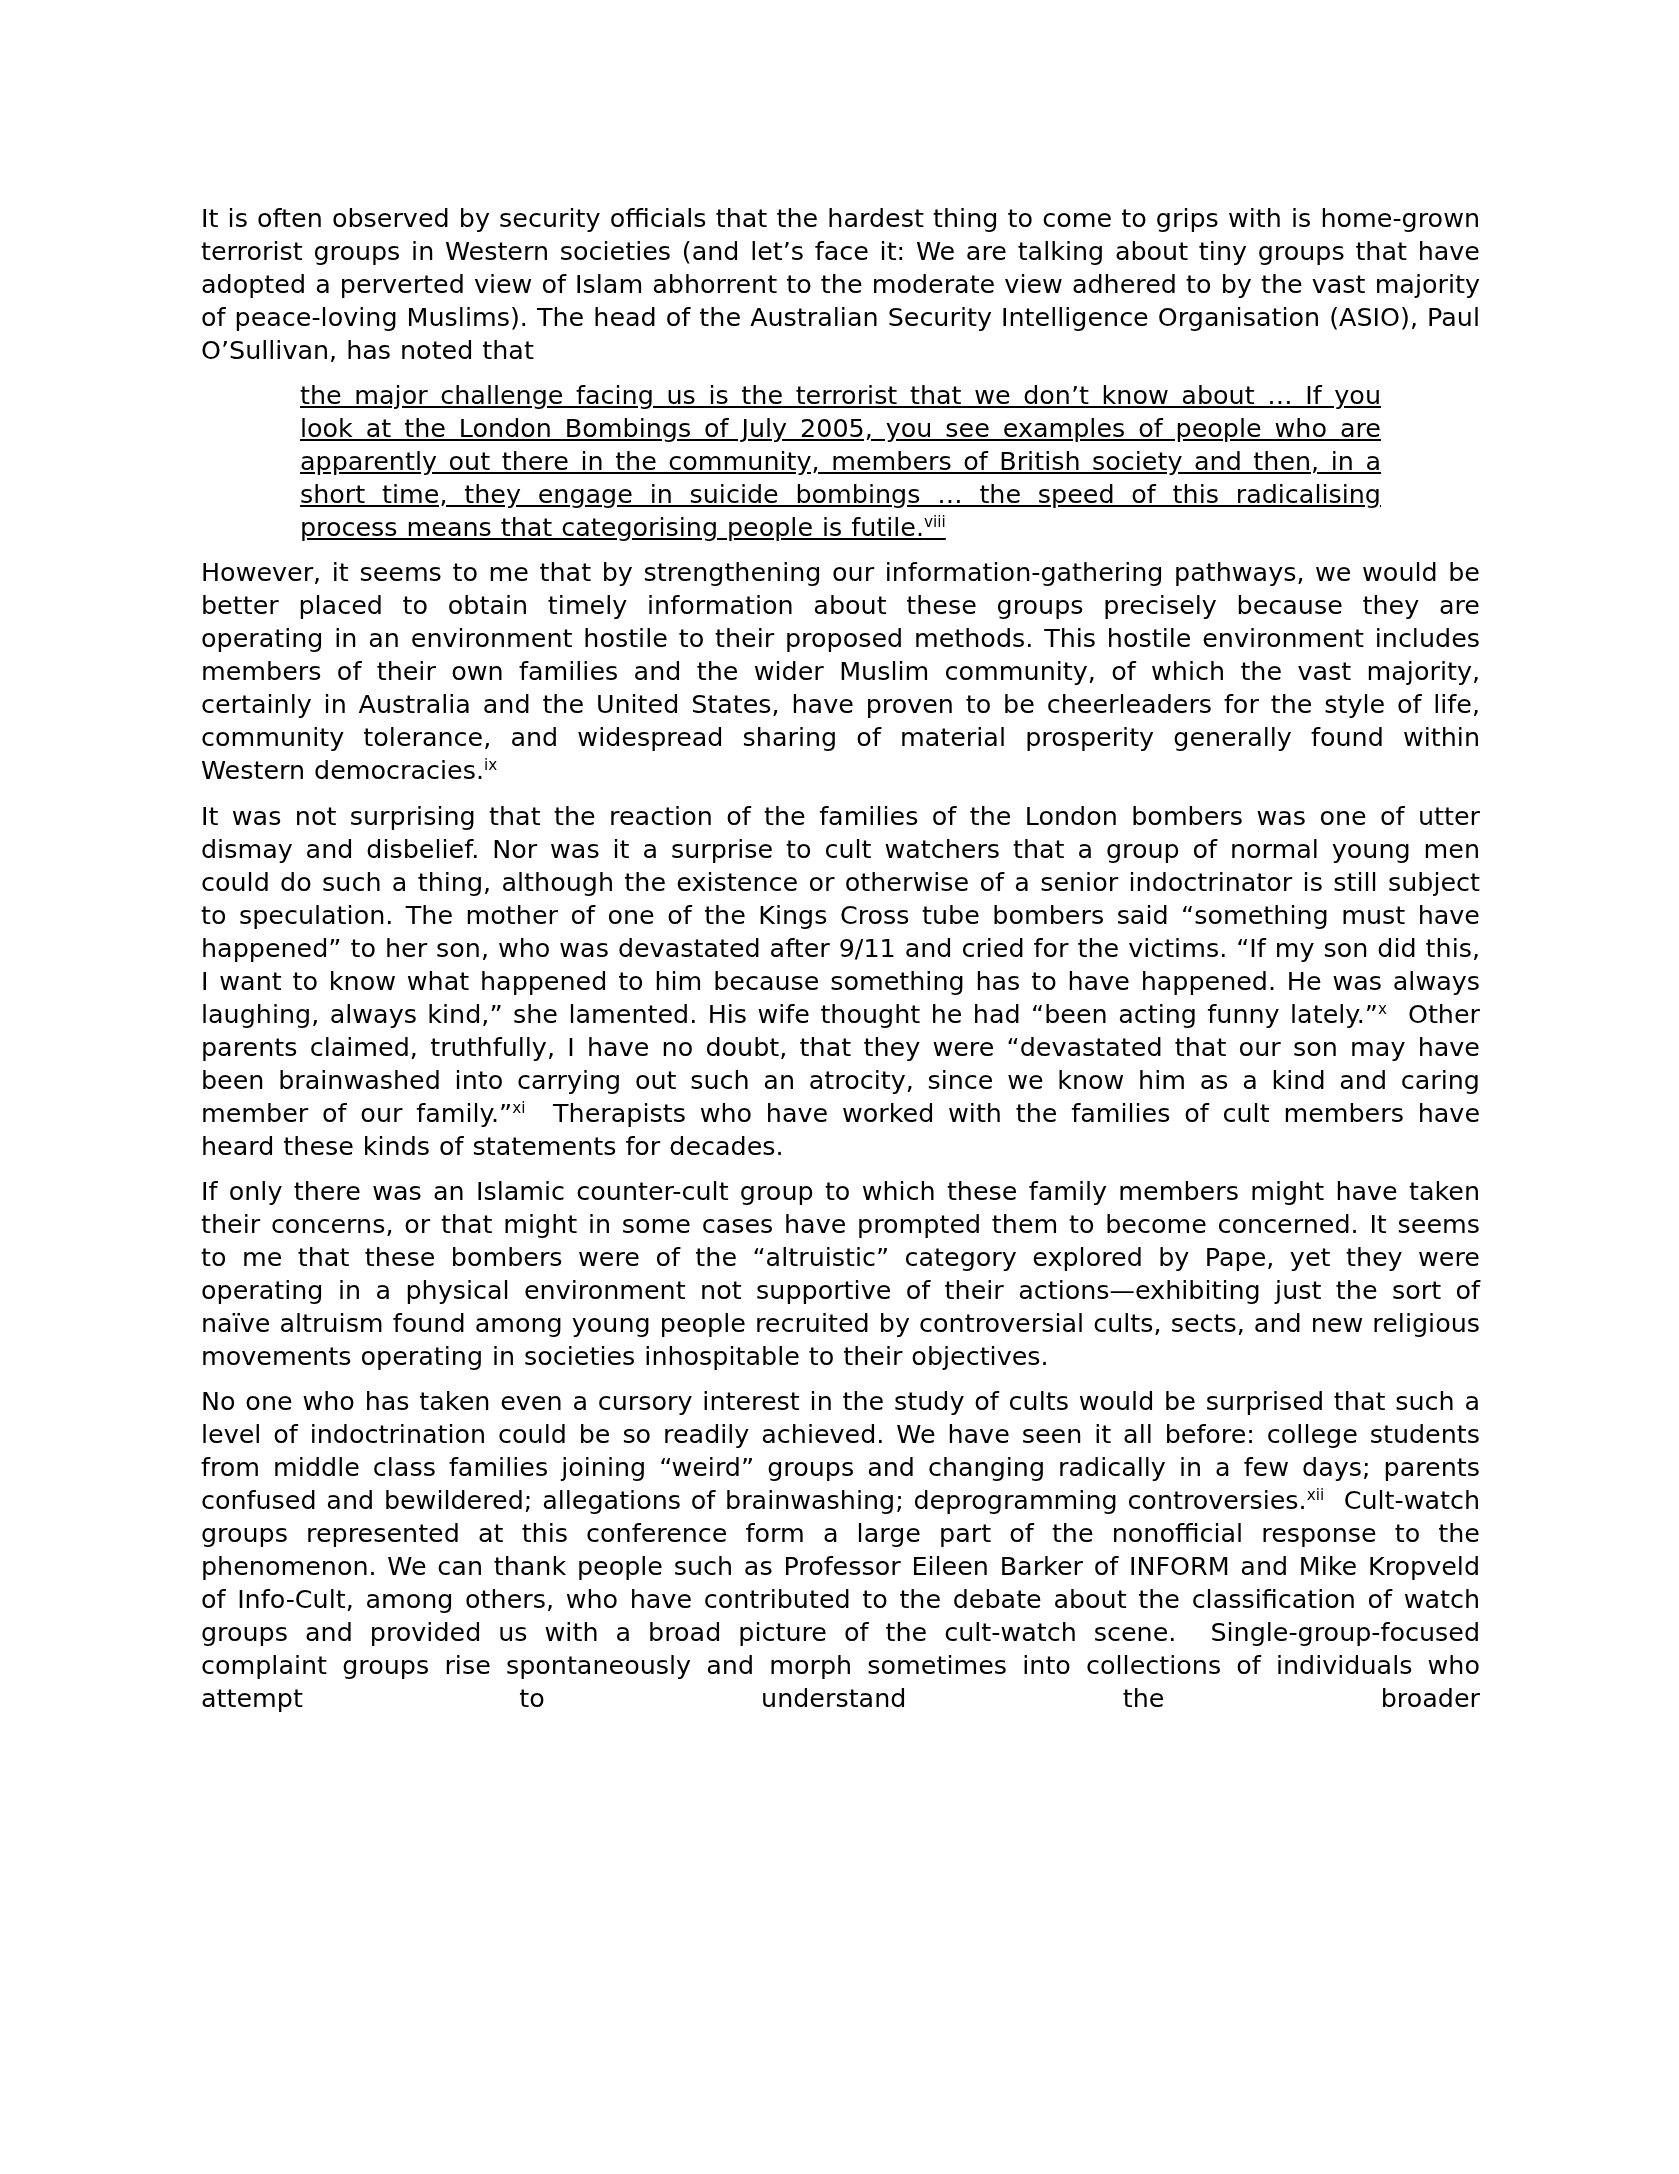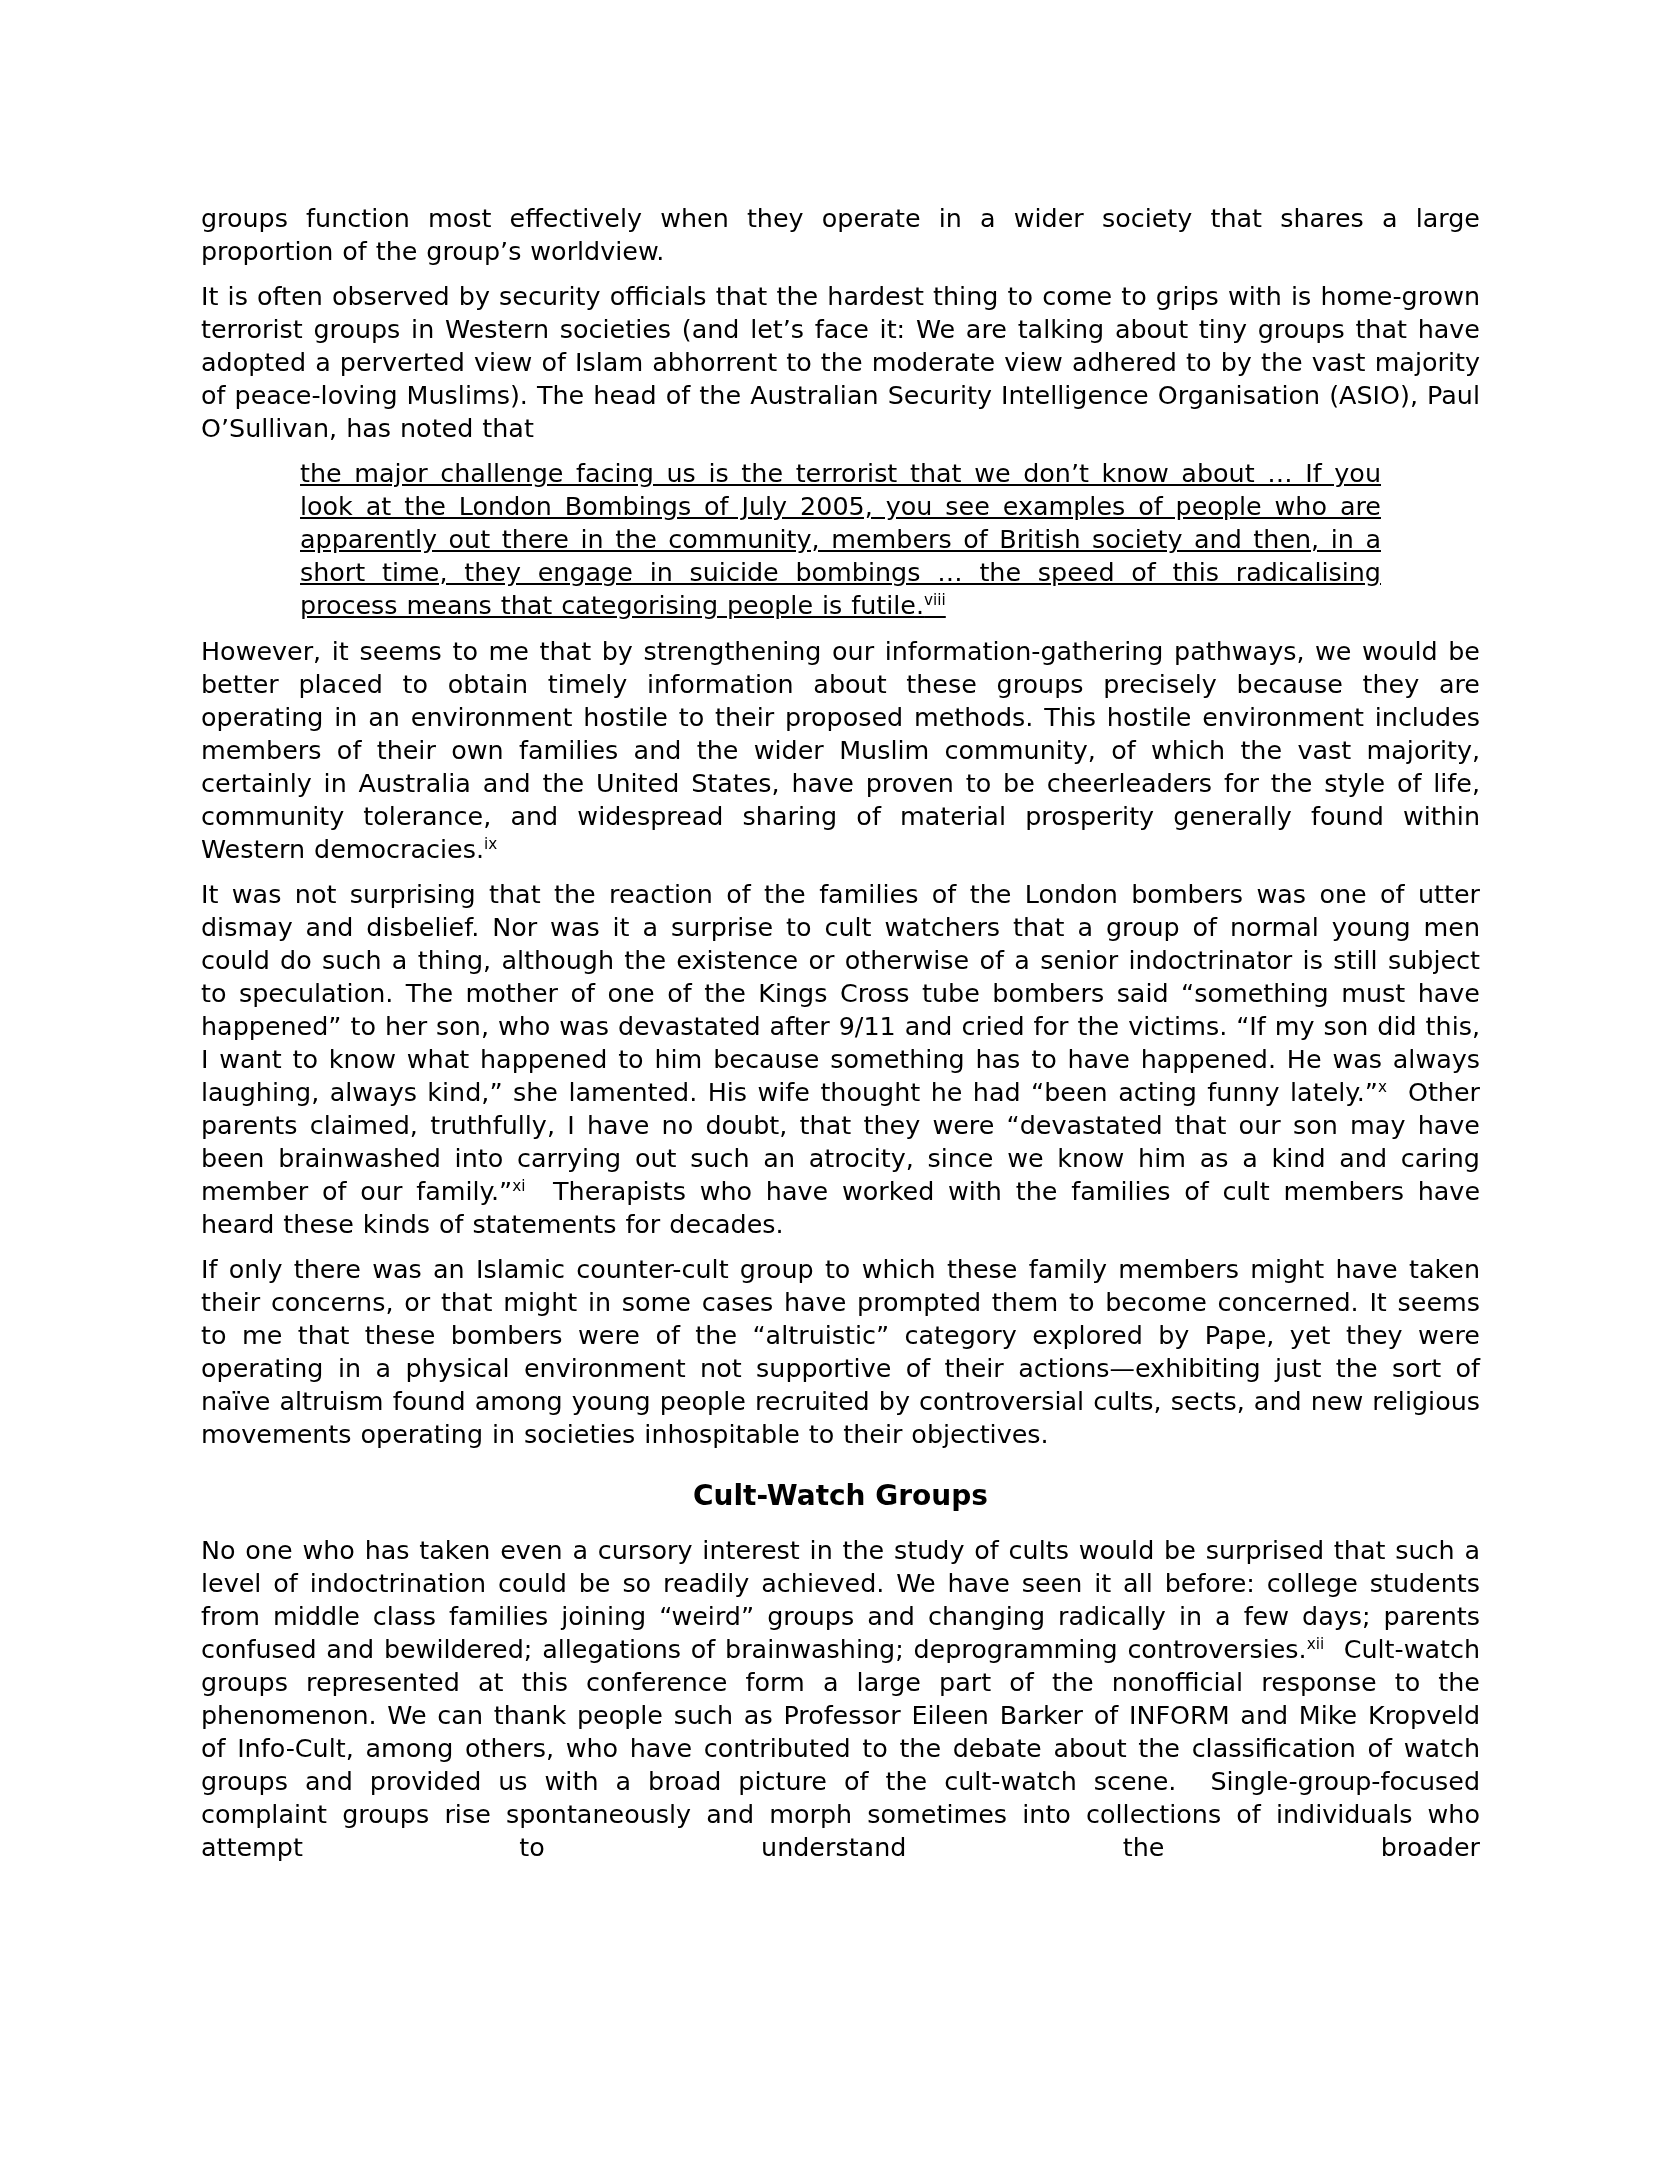--- a/index.html
+++ b/index.html
@@ -67,33 +67,31 @@
     line-height: 33px;
   }
 </style>
 </head>
 <body>
 
 <div class="page">
 
   <div class="content">
 
-    <p class="para">groups function most effectively when they operate in a wider society that shares a large proportion of the group’s worldview.</p>
 
     <p class="para">It is often observed by security officials that the hardest thing to come to grips with is home-grown terrorist groups in Western societies (and let’s face it: We are talking about tiny groups that have adopted a perverted view of Islam abhorrent to the moderate view adhered to by the vast majority of peace-loving Muslims). The head of the Australian Security Intelligence Organisation (ASIO), Paul O’Sullivan, has noted that</p>
 
     <blockquote class="quote">the major challenge facing us is the terrorist that we don’t know about … If you look at the London Bombings of July 2005, you see examples of people who are apparently out there in the community, members of British society and then, in a short time, they engage in suicide bombings … the speed of this radicalising process means that categorising people is futile.<sup>viii</sup></blockquote>
 
     <p class="para">However, it seems to me that by strengthening our information-gathering pathways, we would be better placed to obtain timely information about these groups precisely because they are operating in an environment hostile to their proposed methods. This hostile environment includes members of their own families and the wider Muslim community, of which the vast majority, certainly in Australia and the United States, have proven to be cheerleaders for the style of life, community tolerance, and widespread sharing of material prosperity generally found within Western democracies.<sup>ix</sup></p>
 
     <p class="para">It was not surprising that the reaction of the families of the London bombers was one of utter dismay and disbelief. Nor was it a surprise to cult watchers that a group of normal young men could do such a thing, although the existence or otherwise of a senior indoctrinator is still subject to speculation. The mother of one of the Kings Cross tube bombers said “something must have happened” to her son, who was devastated after 9/11 and cried for the victims. “If my son did this, I want to know what happened to him because something has to have happened. He was always laughing, always kind,” she lamented. His wife thought he had “been acting funny lately.”<sup>x</sup>&nbsp; Other parents claimed, truthfully, I have no doubt, that they were “devastated that our son may have been brainwashed into carrying out such an atrocity, since we know him as a kind and caring member of our family.”<sup>xi</sup>&nbsp; Therapists who have worked with the families of cult members have heard these kinds of statements for decades.</p>
 
     <p class="para">If only there was an Islamic counter-cult group to which these family members might have taken their concerns, or that might in some cases have prompted them to become concerned. It seems to me that these bombers were of the “altruistic” category explored by Pape, yet they were operating in a physical environment not supportive of their actions—exhibiting just the sort of naïve altruism found among young people recruited by controversial cults, sects, and new religious movements operating in societies inhospitable to their objectives.</p>
 
-    <h2 class="heading">Cult-Watch Groups</h2>
 
     <p class="para justify-last">No one who has taken even a cursory interest in the study of cults would be surprised that such a level of indoctrination could be so readily achieved. We have seen it all before: college students from middle class families joining “weird” groups and changing radically in a few days; parents confused and bewildered; allegations of brainwashing; deprogramming controversies.<sup>xii</sup>&nbsp; Cult-watch groups represented at this conference form a large part of the nonofficial response to the phenomenon. We can thank people such as Professor Eileen Barker of INFORM and Mike Kropveld of Info-Cult, among others, who have contributed to the debate about the classification of watch groups and provided us with a broad picture of the cult-watch scene.&nbsp; Single-group-focused complaint groups rise spontaneously and morph sometimes into collections of individuals who attempt to understand the broader</p>
 
   </div>
 
 
 </div>
 
 
 </body></html>

